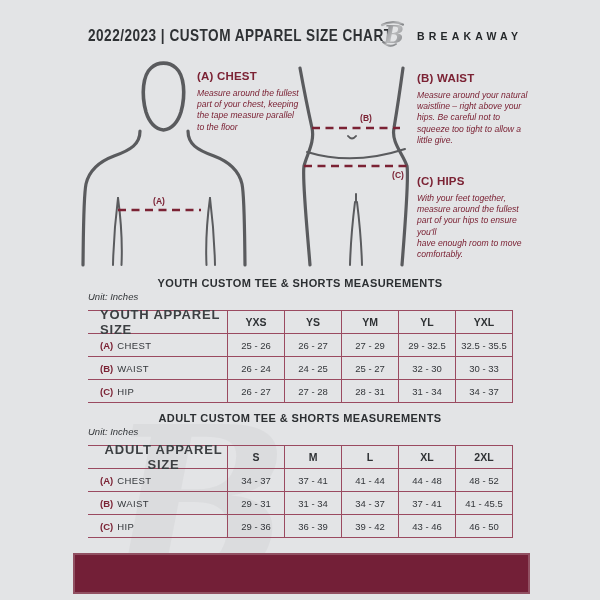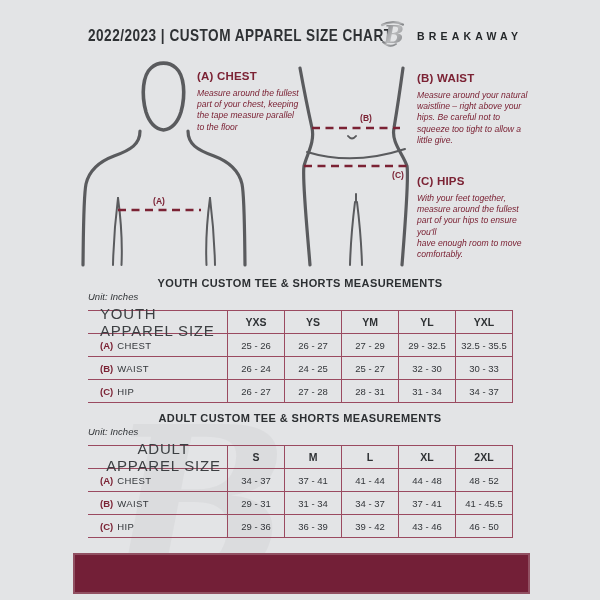--- a/index.html
+++ b/index.html
@@ -33,21 +33,21 @@
   .size-table{position:absolute;left:88px;width:424px;display:grid;
     grid-template-columns:139px repeat(5,1fr);grid-auto-rows:23px;
     border-top:1px solid var(--table_line,#9a4a60);
     border-right:1px solid var(--table_line,#9a4a60);}
   .cell{display:flex;align-items:center;justify-content:center;
     border-bottom:1px solid var(--table_line,#9a4a60);
     border-left:1px solid var(--table_line,#9a4a60);
     font-size:9.5px;color:#33363a;}
   .cell.first{border-left:none;justify-content:flex-start;padding-left:12px;}
   .cell.ch{font-weight:bold;font-size:10.5px;color:#2f3235;}
-  .cell.ch.first{font-weight:normal;font-size:15px;letter-spacing:.8px;color:#3c3f42;}
+  .cell.ch.first{font-weight:bold;font-size:13px;letter-spacing:.8px;color:#3c3f42;}
   .cell .key{font-weight:bold;color:var(--maroon,#7b2234);margin-right:4px;}
   .cell .lbl{letter-spacing:.4px;}
 
   
   .footer-bar{position:absolute;left:73px;top:553px;width:457px;height:41px;
     background:var(--footer_bar,#731f37);box-shadow:inset 0 0 0 2px rgba(255,255,255,.22);}
   .watermark{position:absolute;left:108px;top:398px;font-family:"DejaVu Serif",serif;
     font-weight:bold;font-style:italic;font-size:215px;line-height:1;
     color:var(--watermark,#d6d7d9);opacity:.55;z-index:0;}
   .layer{position:absolute;inset:0;z-index:1;}

